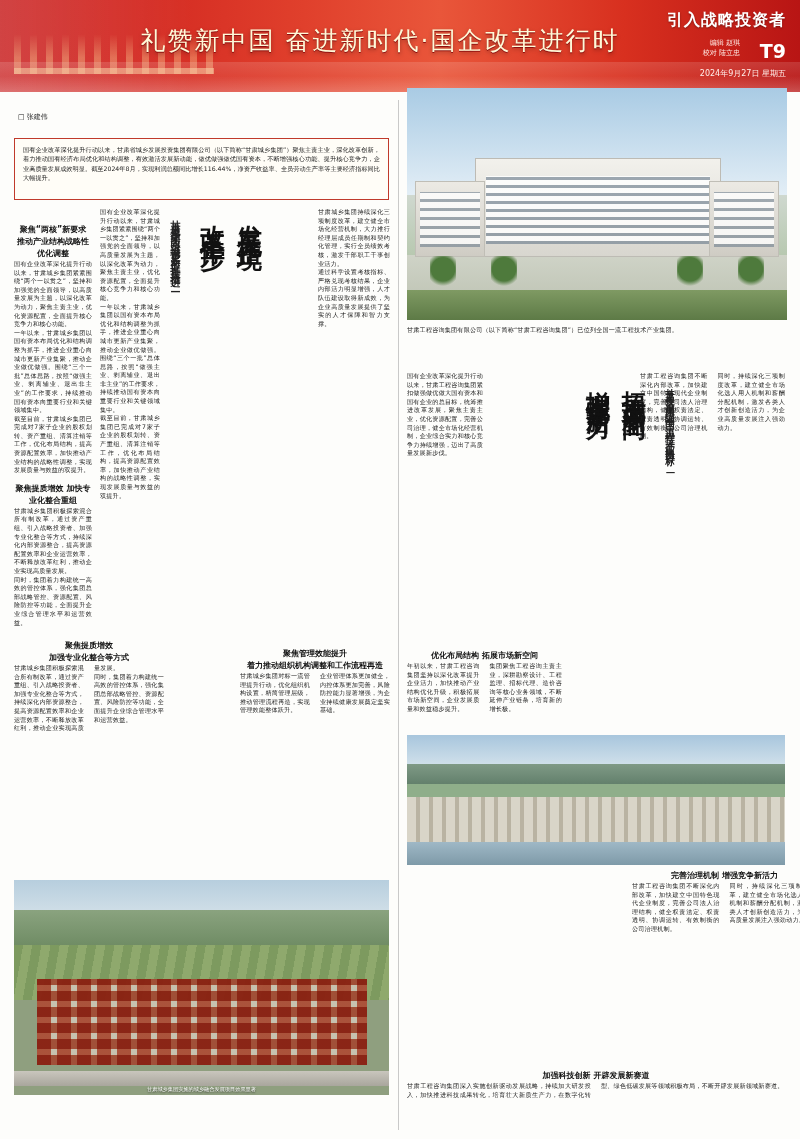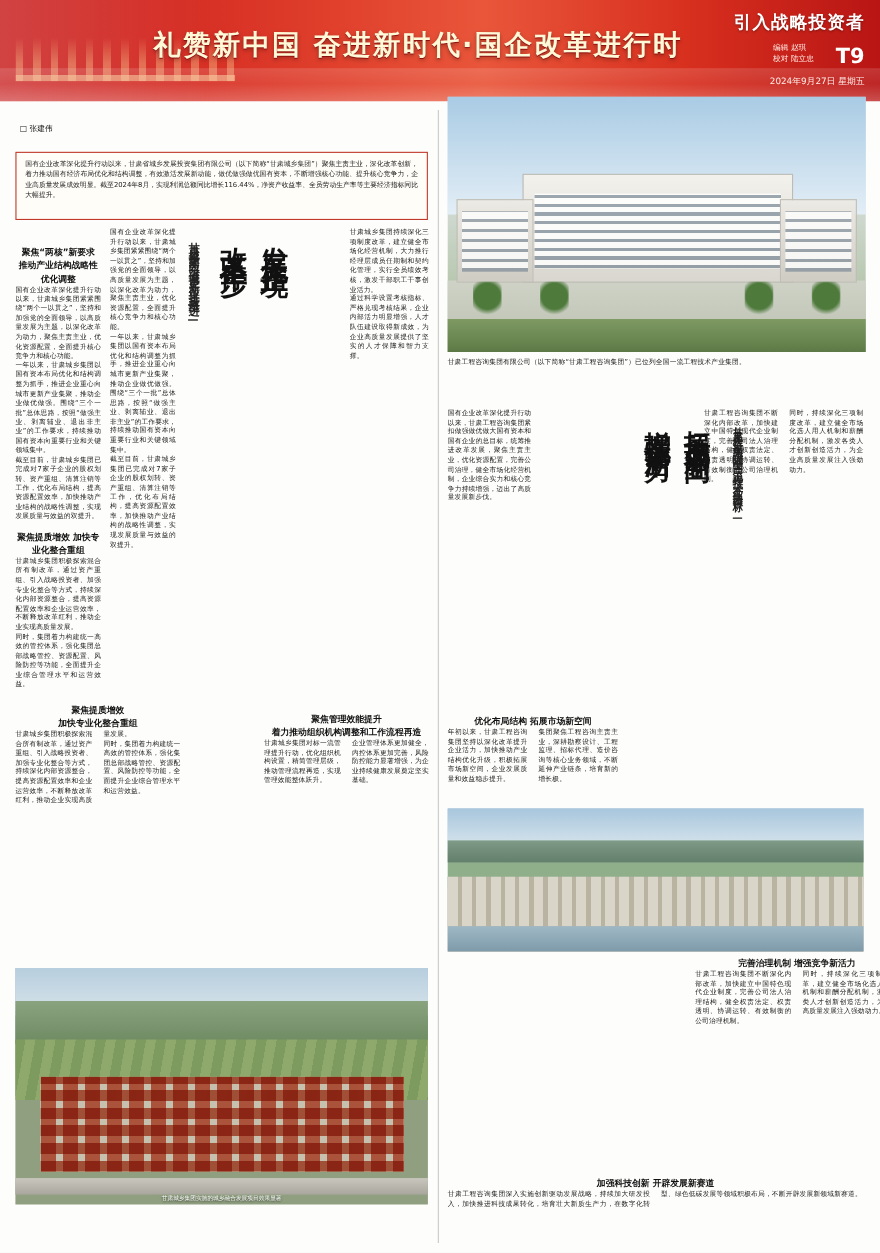--- a/index.html
+++ b/index.html
@@ -27,30 +27,30 @@
       repeating-linear-gradient(90deg,rgba(255,225,160,.42) 0 7px,transparent 7px 16px);
     -webkit-mask-image:linear-gradient(0deg,#000 40%,transparent 100%);
             mask-image:linear-gradient(0deg,#000 40%,transparent 100%);
   }
   .mast-ribbon{
     position:absolute;left:0;top:62px;width:800px;height:30px;
     background:linear-gradient(180deg,rgba(255,255,255,.14),rgba(255,255,255,0));
   }
   .mast-title{
     position:absolute;left:120px;top:24px;width:520px;text-align:center;
-    color:#fff9d8;font-size:25px;font-weight:bold;letter-spacing:2px;
+    color:#fff9d8;font-size:25px;font-weight:normal;letter-spacing:2px;
     text-shadow:0 1px 0 #8e0f0f,0 2px 4px rgba(0,0,0,.35);
     font-family:"DejaVu Sans","Liberation Sans",sans-serif;
   }
   .mast-paper{
     position:absolute;right:14px;top:10px;color:#fff;font-size:16px;font-weight:bold;
     letter-spacing:1px;text-shadow:0 1px 2px rgba(0,0,0,.4);
   }
   .mast-meta{
-    position:absolute;right:60px;top:38px;color:#ffe9e3;font-size:7px;line-height:10px;margin-left:36px;
+    position:absolute;right:60px;top:38px;color:#ffe9e3;font-size:7px;line-height:10px;text-align:right;margin-left:36px;
   }
   .mast-page{
     position:absolute;right:14px;top:40px;color:#fff;font-size:19px;font-weight:bold;
   }
   .mast-date{
     position:absolute;right:14px;top:68px;color:#ffeeea;font-size:8px;
   }
   .mast-wave{
     position:absolute;left:0;bottom:0;width:800px;height:16px;
     background:linear-gradient(180deg,rgba(255,255,255,0),rgba(255,255,255,.25));
@@ -232,21 +232,21 @@
 
   <div class="colbox" style="left:240px;top:648px;width:150px;">
     <div class="sub-h" style="white-space:pre-line;">聚焦管理效能提升
 着力推动组织机构调整和工作流程再造</div>
     <div class="body-cn" style="white-space:pre-line;column-count:2;column-gap:10px;">甘肃城乡集团对标一流管理提升行动，优化组织机构设置，精简管理层级，推动管理流程再造，实现管理效能整体跃升。
 企业管理体系更加健全，内控体系更加完善，风险防控能力显著增强，为企业持续健康发展奠定坚实基础。</div>
   </div>
 
   <div class="colbox" style="left:14px;top:640px;width:150px;">
     <div class="sub-h" style="white-space:pre-line;">聚焦提质增效
-加快专业化整合重组</div>
+加强专业化整合等方式</div>
     <div class="body-cn" style="white-space:pre-line;column-count:2;column-gap:10px;">甘肃城乡集团积极探索混合所有制改革，通过资产重组、引入战略投资者、加强专业化整合等方式，持续深化内部资源整合，提高资源配置效率和企业运营效率，不断释放改革红利，推动企业实现高质量发展。
 同时，集团着力构建统一高效的管控体系，强化集团总部战略管控、资源配置、风险防控等功能，全面提升企业综合管理水平和运营效益。</div>
   </div>
 
   <div class="village">
     <div class="sky"></div>
     <div class="hills"></div>
     <div class="fields"></div>
     <div class="roofs"></div>
     <div class="road"></div>

